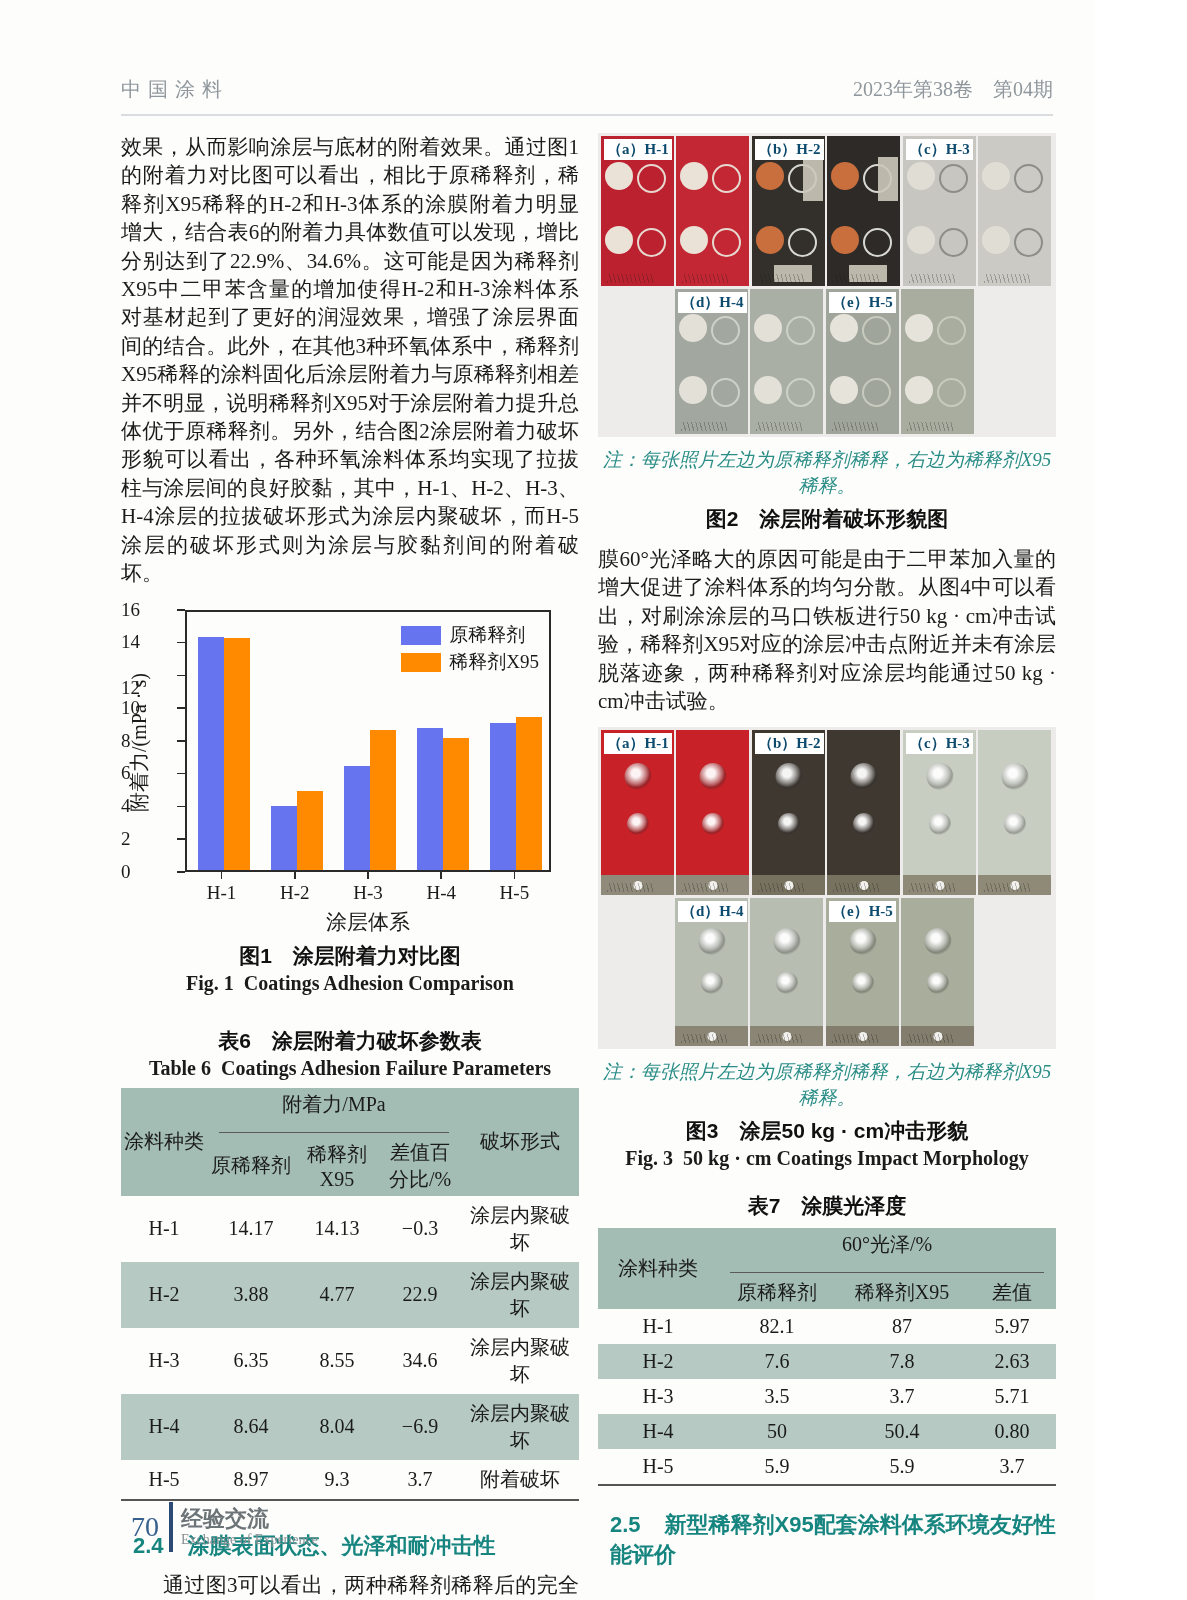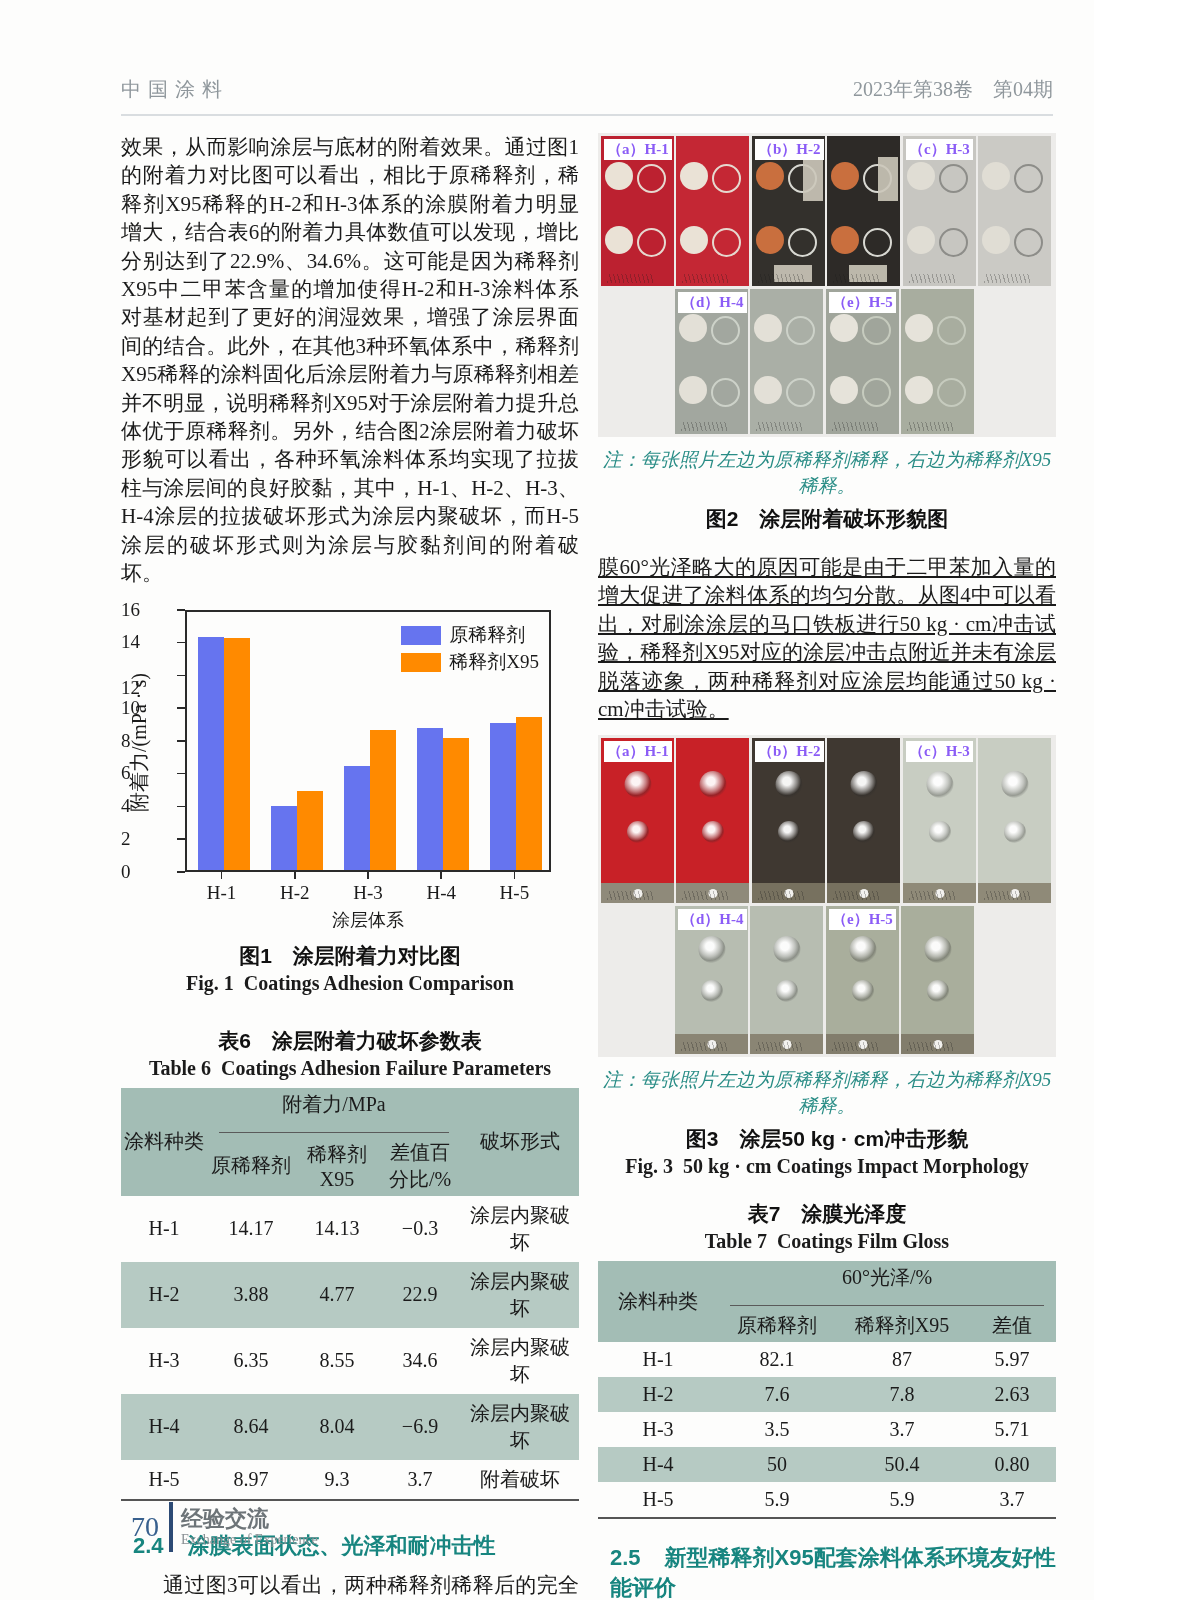--- a/index.html
+++ b/index.html
@@ -34,35 +34,35 @@
   
   .chart{position:relative;height:334px;margin-top:14px;}
   .plot{position:absolute;left:64px;top:8px;width:366px;height:262px;border:2px solid #2a2a2a;box-sizing:border-box;}
   .bar{position:absolute;bottom:0;width:26px;}
   .ytick-label{position:absolute;left:0;width:50px;text-align:left;font-size:19px;}
   .ytick{position:absolute;left:56px;width:8px;height:1.5px;background:#2a2a2a;}
   .xtick{position:absolute;top:270px;width:1.5px;height:7px;background:#2a2a2a;}
   .xtick-label{position:absolute;top:280px;width:60px;text-align:center;font-size:19px;}
   .ylab{position:absolute;left:-113px;top:127px;width:262px;text-align:center;font-size:20px;
         transform:rotate(-90deg);}
-  .xlab{position:absolute;left:64px;top:306px;width:366px;text-align:center;font-size:18px;}
+  .xlab{position:absolute;left:64px;top:306px;width:366px;text-align:center;font-size:21px;}
   .legend{position:absolute;right:10px;top:10px;}
   .lg-row{display:flex;align-items:center;height:27px;}
   .lg-swatch{width:40px;height:19px;display:inline-block;margin-right:8px;}
   .lg-label{font-size:19px;}
   
   .photo-strip{background:#edecea;padding:3px;}
   .prow{display:flex;gap:3px;}
   .prow.offset{margin-left:74px;margin-top:3px;}
   .pg{position:relative;flex:0 0 148px;display:flex;gap:2px;}
   .pg-half{position:relative;flex:1;overflow:hidden;}
   .dolly{position:absolute;left:4px;width:28px;height:28px;border-radius:50%;}
   .ring{position:absolute;left:36px;width:29px;height:29px;border-radius:50%;border:2px solid;box-sizing:border-box;}
   .patch{position:absolute;opacity:.9;}
-  .pg-label{position:absolute;top:3px;left:3px;background:#fff;color:#8b5cf6;font-weight:bold;
+  .pg-label{position:absolute;top:3px;left:3px;background:#fff;color:#0c4a6e;font-weight:bold;
             font-size:15px;padding:0 3px;line-height:21px;white-space:nowrap;}
   .dent{position:absolute;left:50%;transform:translateX(-50%);border-radius:50%;
         background:radial-gradient(circle at 42% 38%, rgba(255,255,255,.95) 0 18%,
         rgba(195,195,195,.55) 45%, rgba(40,40,40,.30) 62%, rgba(0,0,0,0) 75%);}
   .metal{position:absolute;left:0;right:0;bottom:0;height:20px;}
   .hole{position:absolute;bottom:5px;left:50%;transform:translateX(-50%);width:9px;height:9px;
         border-radius:50%;background:#f2f1ee;}
   .streaks{background-image:repeating-linear-gradient(90deg, rgba(0,0,0,.30) 0 2px,
            rgba(255,255,255,.04) 2px 4px, rgba(0,0,0,0) 4px 9px);}
   .scribble{position:absolute;bottom:3px;left:6px;width:46px;height:9px;opacity:.45;
@@ -308,21 +308,21 @@
               <div class="ring" style="top: 89px; border-color: rgb(198, 203, 190);"></div>
               <div class="scribble"></div>
             </div>
             <div class="pg-label">（e）H-5</div>
           </div>
         </div>
     </div>
     <div class="note">注：每张照片左边为原稀释剂稀释，右边为稀释剂X95稀释。</div>
     <div class="cap-cn">图2　涂层附着破坏形貌图</div>
 
-    <p class="body-text" style="margin-top:20px;text-decoration:underline;">膜60°光泽略大的原因可能是由于二甲苯加入量的增大促进了涂料体系的均匀分散。从图4中可以看出，对刷涂涂层的马口铁板进行50 kg · cm冲击试验，稀释剂X95对应的涂层冲击点附近并未有涂层脱落迹象，两种稀释剂对应涂层均能通过50 kg · cm冲击试验。</p>
+    <p class="body-text" style="margin-top:12px;">膜60°光泽略大的原因可能是由于二甲苯加入量的增大促进了涂料体系的均匀分散。从图4中可以看出，对刷涂涂层的马口铁板进行50 kg · cm冲击试验，稀释剂X95对应的涂层冲击点附近并未有涂层脱落迹象，两种稀释剂对应涂层均能通过50 kg · cm冲击试验。</p>
 
     <div class="photo-strip" style="margin-top:12px;">
       <div class="prow" id="f3r1">
           <div class="pg" style="height: 165px;">
             <div class="pg-half" style="background: rgb(200, 33, 39);">
               <div class="dent" style="top: 33px; width: 27px; height: 27px;"></div>
               <div class="dent" style="top: 82.5px; width: 22px; height: 22px;"></div>
               <div class="metal" style="background: rgb(143, 138, 122);"></div>
               <div class="hole"></div>
               <div class="scribble"></div>
@@ -406,21 +406,20 @@
             </div>
             <div class="pg-label">（e）H-5</div>
           </div>
         </div>
     </div>
     <div class="note">注：每张照片左边为原稀释剂稀释，右边为稀释剂X95稀释。</div>
     <div class="cap-cn">图3　涂层50 kg · cm冲击形貌</div>
     <div class="cap-en">Fig. 3  50 kg · cm Coatings Impact Morphology</div>
 
     <div class="cap-cn" style="margin-top:22px;">表7　涂膜光泽度</div>
-    <div class="cap-en">Table 7  Coatings Film Gloss</div>
 
     <table class="dtable">
       <colgroup>
           <col style="width:120px">
           <col style="width:118px">
           <col style="width:132px">
           <col style="width:88px">
         </colgroup>
       <thead>
         <tr>

